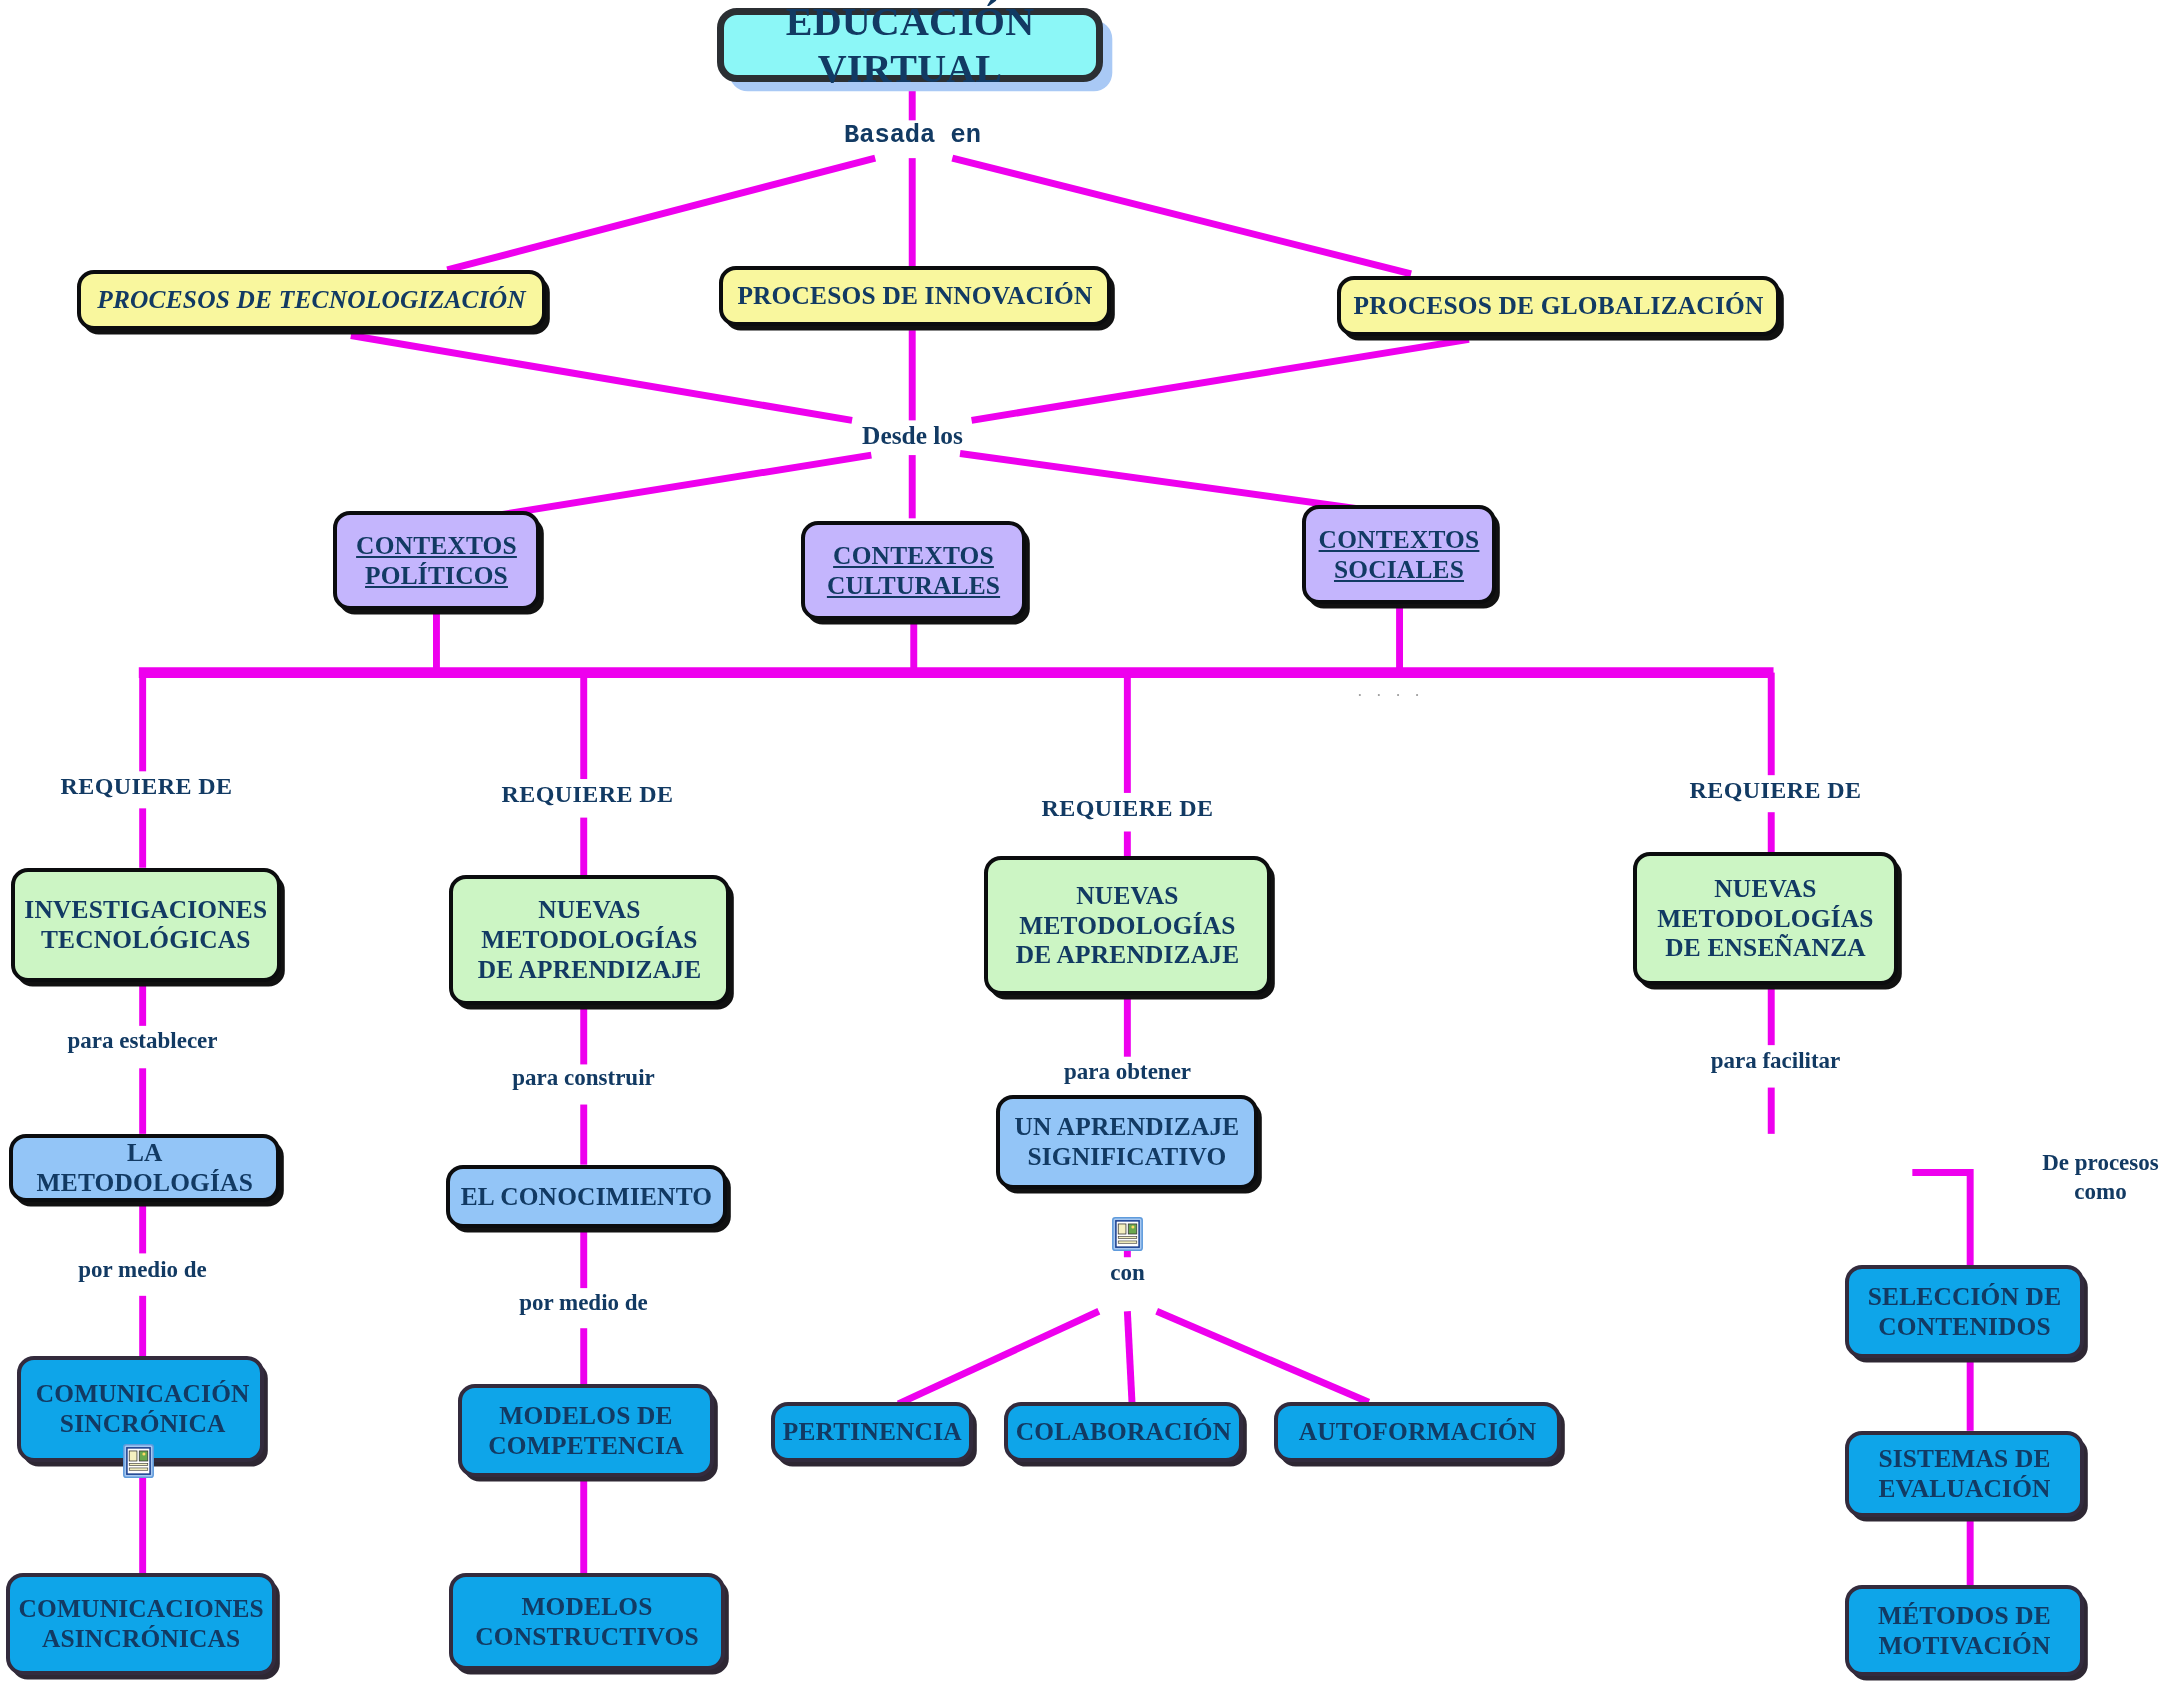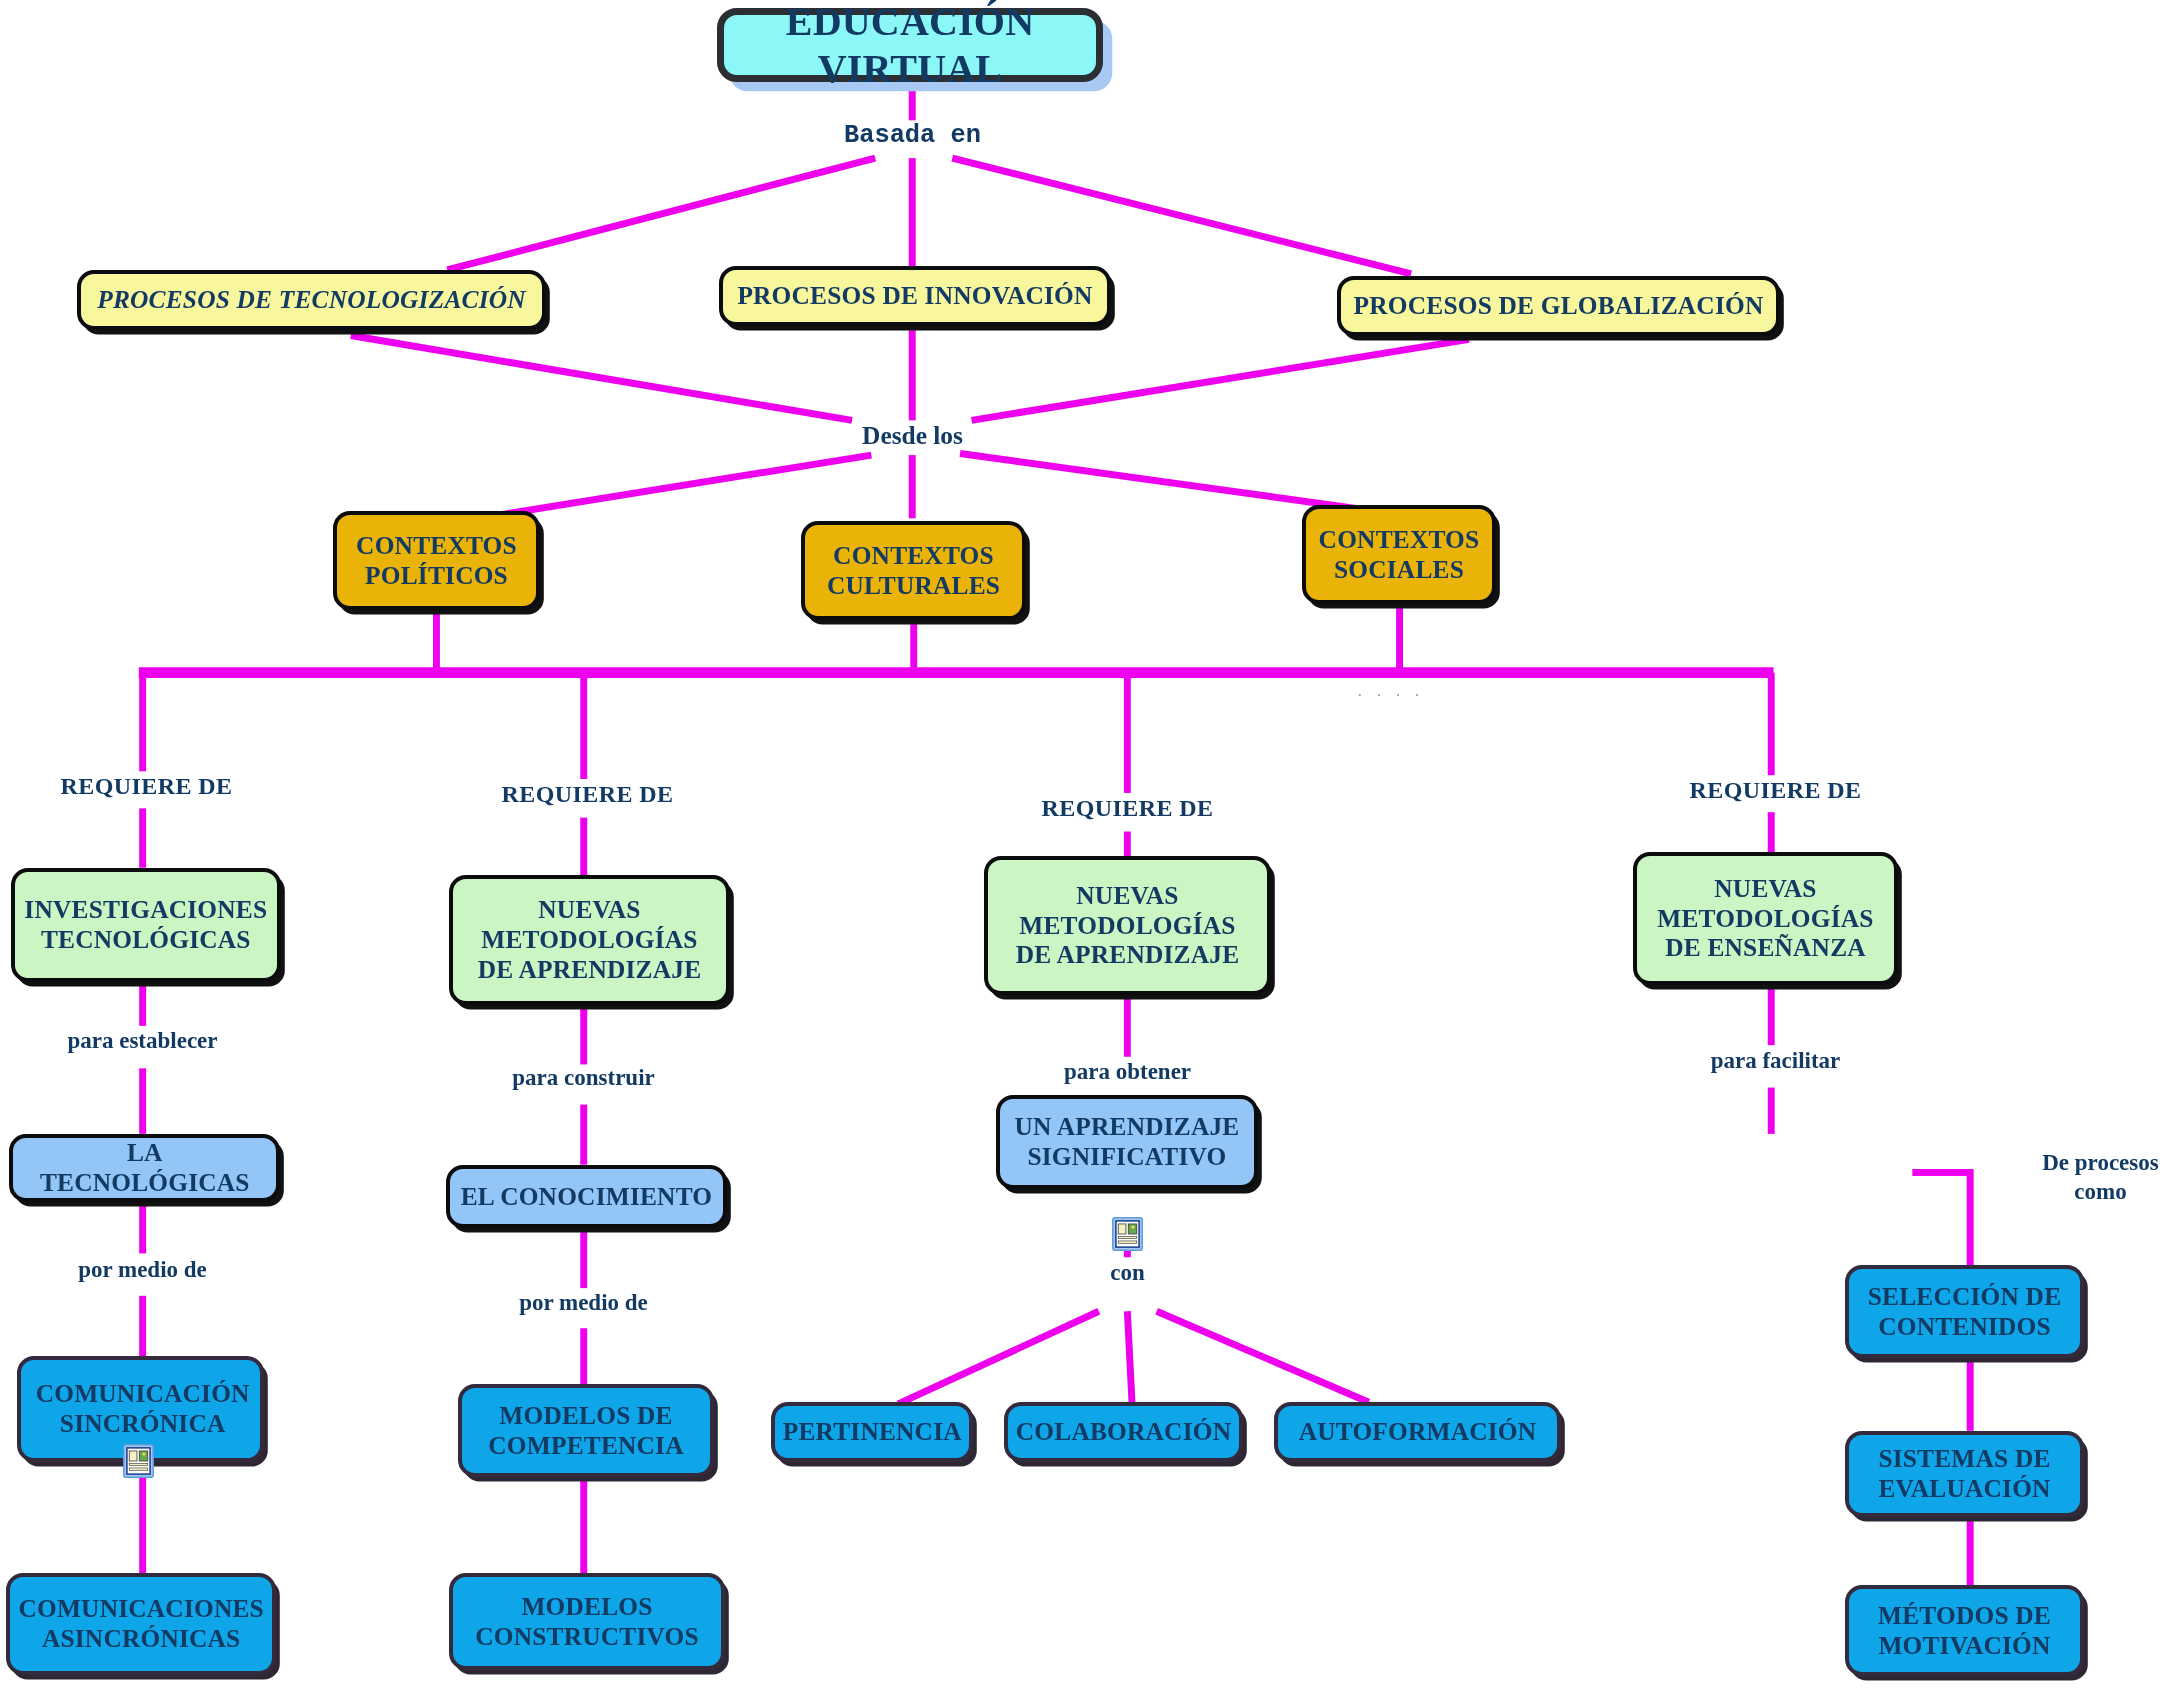--- a/index.html
+++ b/index.html
@@ -44,22 +44,22 @@
   
   .n-root{
     background:#8cf7f7;
     border:7px solid #2b2f33;
     border-radius:20px;
     font-size:40px;
     box-shadow:10.8px 10.8px 0 -1.5px #a9c9f5;
   }
   .n-yellow{ background:#f9f79e; border-color:#0b0c0e; font-size:25.4px; border-width:4.6px;
              box-shadow:4.6px 5.4px 0 -0.8px #111;}
-  .n-orange{ background:#eab308; border-color:#0b0c0e; font-size:25.4px; border-width:4.6px;
-             box-shadow:4.6px 5.4px 0 -0.8px #111;}
+  .n-orange{ background:#c4b5fd; border-color:#0b0c0e; font-size:25.4px; border-width:4.6px;
+             box-shadow:4.6px 5.4px 0 -0.8px #111;text-decoration:underline;}
   .n-green{ background:#ccf5c4; border-color:#0b0c0e; font-size:25.4px; border-width:4.6px;
             box-shadow:4.6px 5.4px 0 -0.8px #111;}
   .n-blue{ background:#93c5f7; border-color:#0b0c0e; font-size:25.4px; border-width:4.6px;
            box-shadow:4.6px 5.4px 0 -0.8px #111;}
   .n-purple{ background:#0ea5e9; border-color:#332b3d; font-size:25.4px; border-width:4.6px;
              box-shadow:4.6px 5.4px 0 -0.8px #2e2733;}
 
   .link-label{
     position:absolute;
     color:#123a63;
@@ -184,21 +184,21 @@
   <div class="link-label caps" style="left:31px; top:771px; width:231px;">REQUIERE DE</div>
 
   <div class="node n-green" style="left:10.8px; top:868px; width:270px; height:114px;">
     <span class="lbl">INVESTIGACIONES
 TECNOLÓGICAS</span>
   </div>
 
   <div class="link-label" style="left:27px; top:1027px; width:231px;">para establecer</div>
 
   <div class="node n-blue" style="left:9.3px; top:1134px; width:271px; height:68px;">
-    <span class="lbl">LA TECNOLÓGICAS</span>
+    <span class="lbl">LA METODOLOGÍAS</span>
   </div>
 
   <div class="link-label" style="left:27px; top:1256px; width:231px;">por medio de</div>
 
   <div class="node n-purple" style="left:17px; top:1356px; width:247px; height:106px;padding-left:12px;">
     <span class="lbl">COMUNICACIÓN
 SINCRÓNICA</span>
   </div>
   <svg class="res-icon" style="left:123px; top:1444px;" viewBox="0 0 40 44">
     <rect x="1" y="1" width="38" height="42" rx="3" fill="#a8c8f0" stroke="#5f9bdc" stroke-width="2"></rect>

